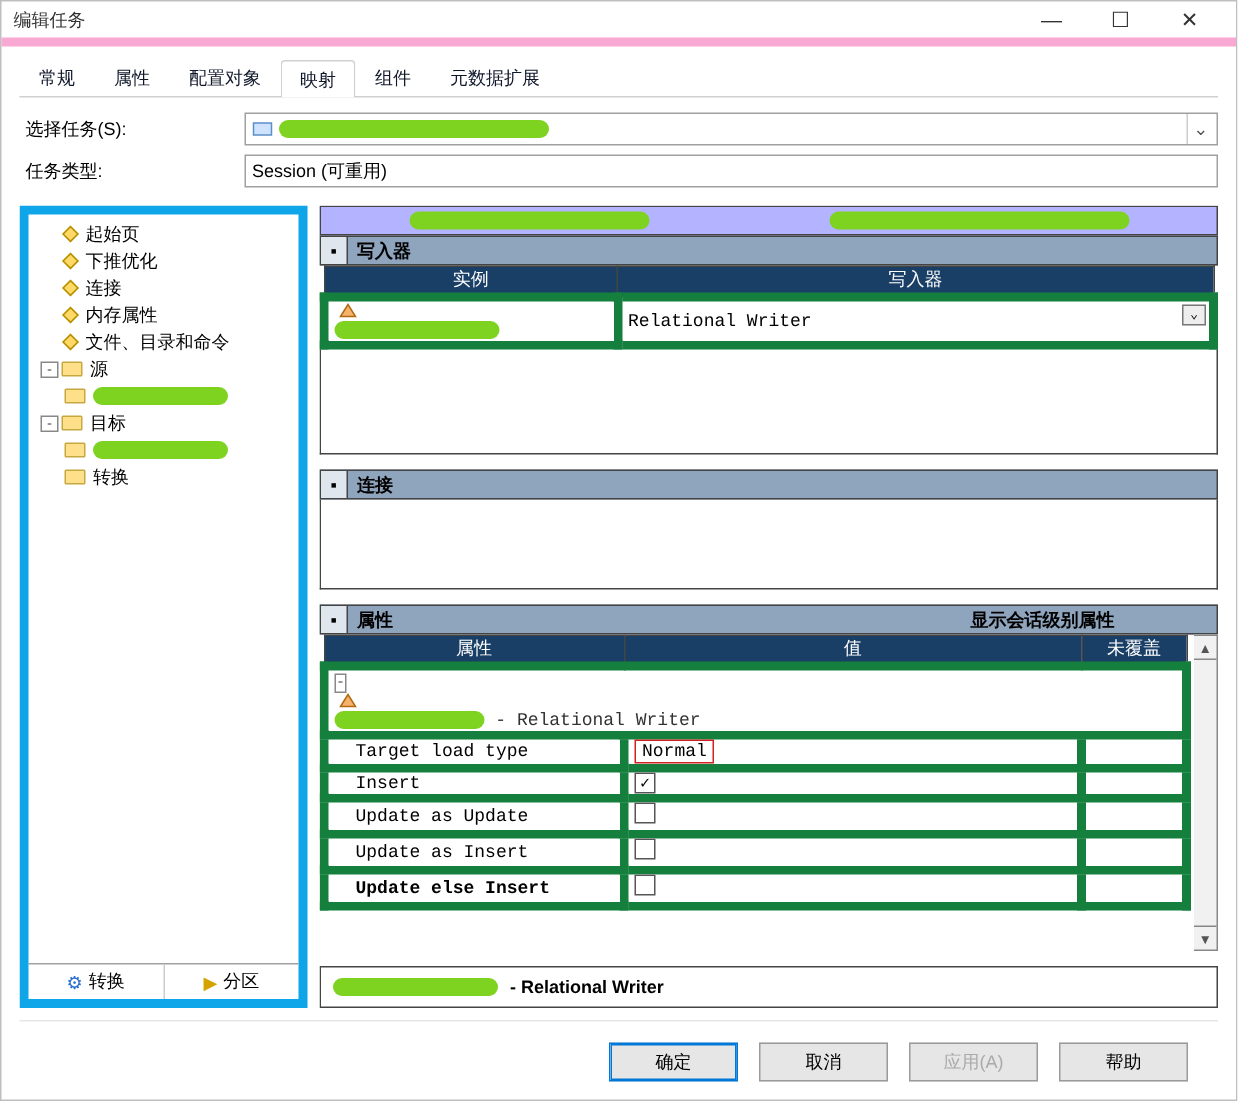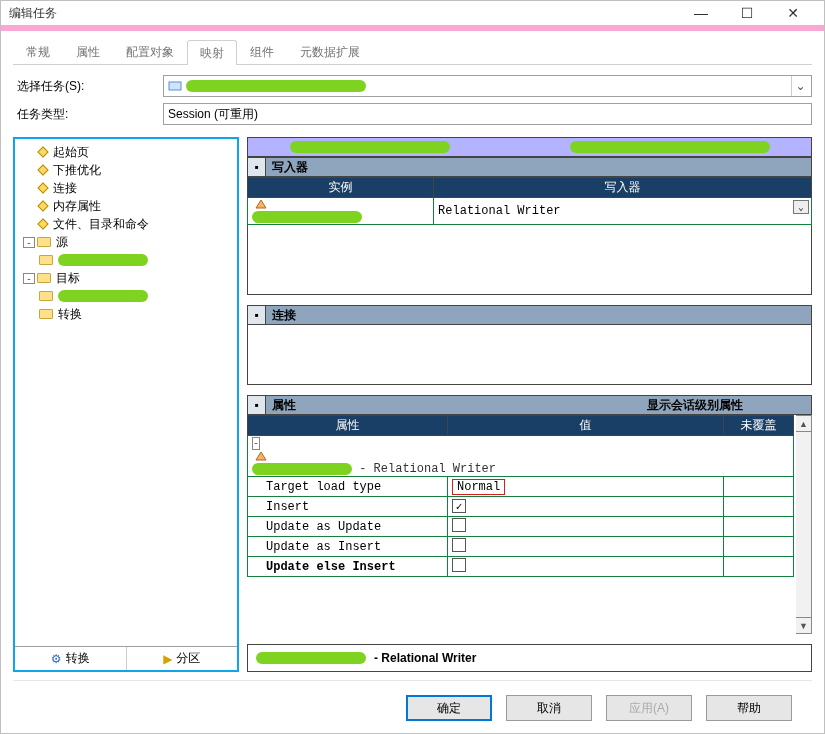--- a/index.html
+++ b/index.html
@@ -5,36 +5,36 @@
     * { box-sizing: border-box; margin: 0; padding: 0; }
     html, body { font-family: "Microsoft YaHei", Tahoma, Arial, sans-serif; font-size: 12px; background: #fff; }
     .window { width: 825px; height: 734px; border: 1px solid #bfbfbf; display: flex; flex-direction: column; background: #fff; }
     .titlebar { height: 30px; display: flex; align-items: center; padding: 0 8px; border-bottom: 6px solid #f9a8d4; }
     .title { flex: 1; color: #333; font-size: 12px; }
     .win-controls { display: flex; gap: 0; }
     .win-btn { width: 46px; height: 30px; display: flex; align-items: center; justify-content: center; font-size: 14px; color: #333; cursor: pointer; }
     .content { flex: 1; padding: 8px 12px 0; display: flex; flex-direction: column; }
 
     .tabs { display: flex; border-bottom: 1px solid #d0d0d0; height: 26px; }
-    .tab { padding: 4px 12px; border: 1px solid transparent; border-bottom: none; cursor: pointer; font-size: 12px; color: #737373; }
+    .tab { padding: 4px 12px; border: 1px solid transparent; border-bottom: none; cursor: pointer; font-size: 12px; color: #0f172a; }
     .tab.active { border-color: #d0d0d0; background: #fff; border-top-left-radius: 3px; border-top-right-radius: 3px; position: relative; top: 1px; }
 
     .form-area { padding: 10px 0 6px; }
     .form-row { display: flex; align-items: center; margin-bottom: 6px; }
     .form-label { width: 150px; padding-left: 4px; }
     .form-ctrl { flex: 1; }
     .inputlike { border: 1px solid #a0a0a0; height: 22px; padding: 2px 4px; background: #fff; display: flex; align-items: center; position: relative; }
     .select-arrow { position: absolute; right: 2px; top: 0; bottom: 0; width: 18px; display: flex; align-items: center; justify-content: center; border-left: 1px solid #ccc; color: #555; }
     .scribble { display: inline-block; height: 12px; border-radius: 6px; background: #7ed321; }
     .scribble.sm { width: 90px; }
     .scribble.md { width: 180px; }
     .icon-sm { width: 14px; height: 14px; margin-right: 4px; display: inline-flex; align-items: center; justify-content: center; }
 
     .mid { flex: 1; display: flex; gap: 8px; overflow: hidden; }
-    .tree-pane { width: 226px; border: 2px solid #0ea5e9; display: flex; flex-direction: column; }
+    .tree-pane { width: 192px; border: 6px solid #0ea5e9; display: flex; flex-direction: column; }
     .tree { flex: 1; overflow: auto; padding: 4px 2px; }
     .tree-row { display: flex; align-items: center; height: 18px; padding-left: 4px; white-space: nowrap; cursor: default; }
     .tw { width: 12px; text-align: center; font-size: 10px; color: #555; border: 1px solid #888; line-height: 9px; margin-right: 2px; cursor: pointer; }
     .indent0 { padding-left: 6px; }
     .indent1 { padding-left: 22px; }
     .diamond { width: 8px; height: 8px; background: #ffd966; transform: rotate(45deg); margin-right: 6px; border:1px solid #b58d00; }
     .folder { width: 14px; height: 10px; background: #ffe08a; border:1px solid #c7a73f; margin-right: 5px; border-radius: 1px; }
     .tree-bottom-tabs { display: flex; border-top: 1px solid #a0a0a0; height: 24px; align-items: stretch; }
     .btab { flex: 1; border-right: 1px solid #ccc; display: flex; align-items: center; justify-content: center; gap: 4px; cursor: pointer; font-size: 12px; }
     .btab:last-child { border-right: none; }
@@ -44,21 +44,21 @@
 
     .right-pane { flex: 1; display: flex; flex-direction: column; gap: 10px; overflow: hidden; }
     .panel-title-row { height: 20px; border: 1px solid #444; background: #8fa4bd; display: flex; align-items: center; color: #000; font-weight: bold; }
     .panel-title-row.purple { background: #b3b3ff; }
     .panel-title-row .minbtn { width: 18px; height: 100%; border-right: 1px solid #444; display:flex; align-items:center; justify-content:center; cursor:pointer; background:#dfe6ee; }
     .panel-title-row .lbl { padding: 0 6px; }
     .panel-title-row .right-lbl { margin-left:auto; padding-right: 68px; }
 
     .grid { border-collapse: collapse; width: 100%; table-layout: fixed; }
     .grid th { background: #1a3f66; color: #fff; font-weight: normal; border: 1px solid #444; height: 20px; font-size: 12px; }
-    .grid td { border: 1px solid #15803d; height: 20px; padding: 0 4px; font-family: "Courier New", monospace; font-size: 12px; position: relative; background:#fff; }
+    .grid td { border: 6px solid #15803d; height: 20px; padding: 0 4px; font-family: "Courier New", monospace; font-size: 12px; position: relative; background:#fff; }
     .grid td.static { color:#a0a0a0; background:#fff; }
     .dd-arrow { position:absolute; right:2px; top:2px; width:16px; height:14px; border:1px solid #777; display:flex; align-items:center; justify-content:center; font-size:9px; background:#eee; cursor:pointer; }
 
     .writers-table td:first-child { background:#fff; }
     .icon-left { width:18px; display:flex; align-items:center; justify-content:center; }
 
     .props-wrap { flex:1; display:flex; gap:2px; overflow:hidden; }
     .props-table-wrap { flex:1; overflow:auto; border-right:none; }
     .vscrollbar { width:16px; border:1px solid #888; border-left:none; background:#f1f1f1; position:relative; }
     .varrow { height:16px; border-bottom:1px solid #888; display:flex; align-items:center; justify-content:center; font-size:9px; color:#555; cursor:pointer; }

